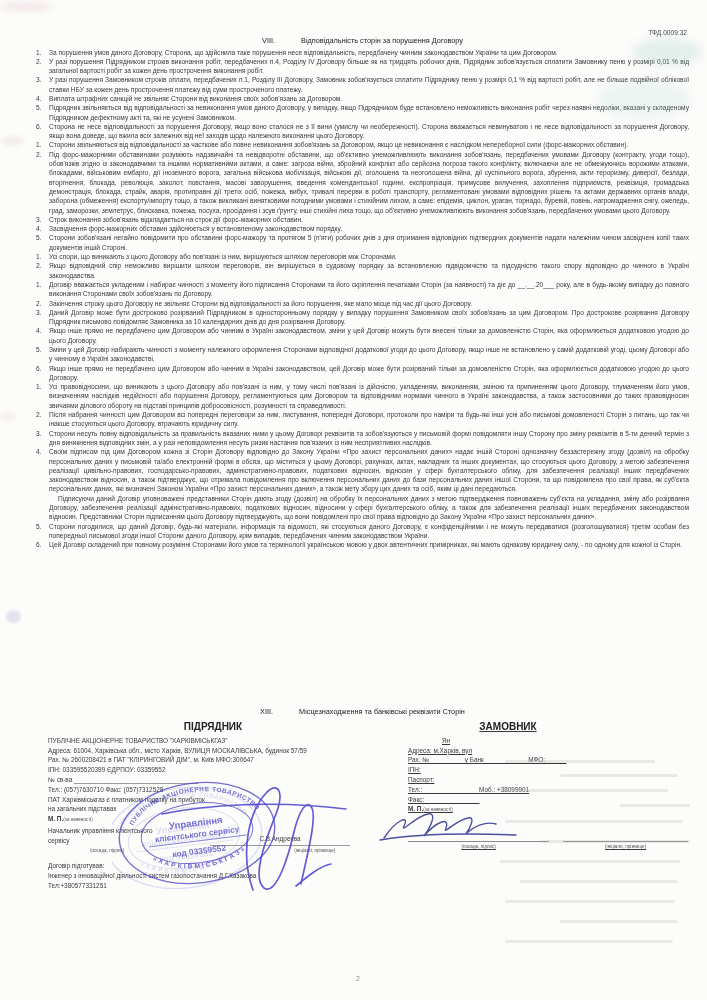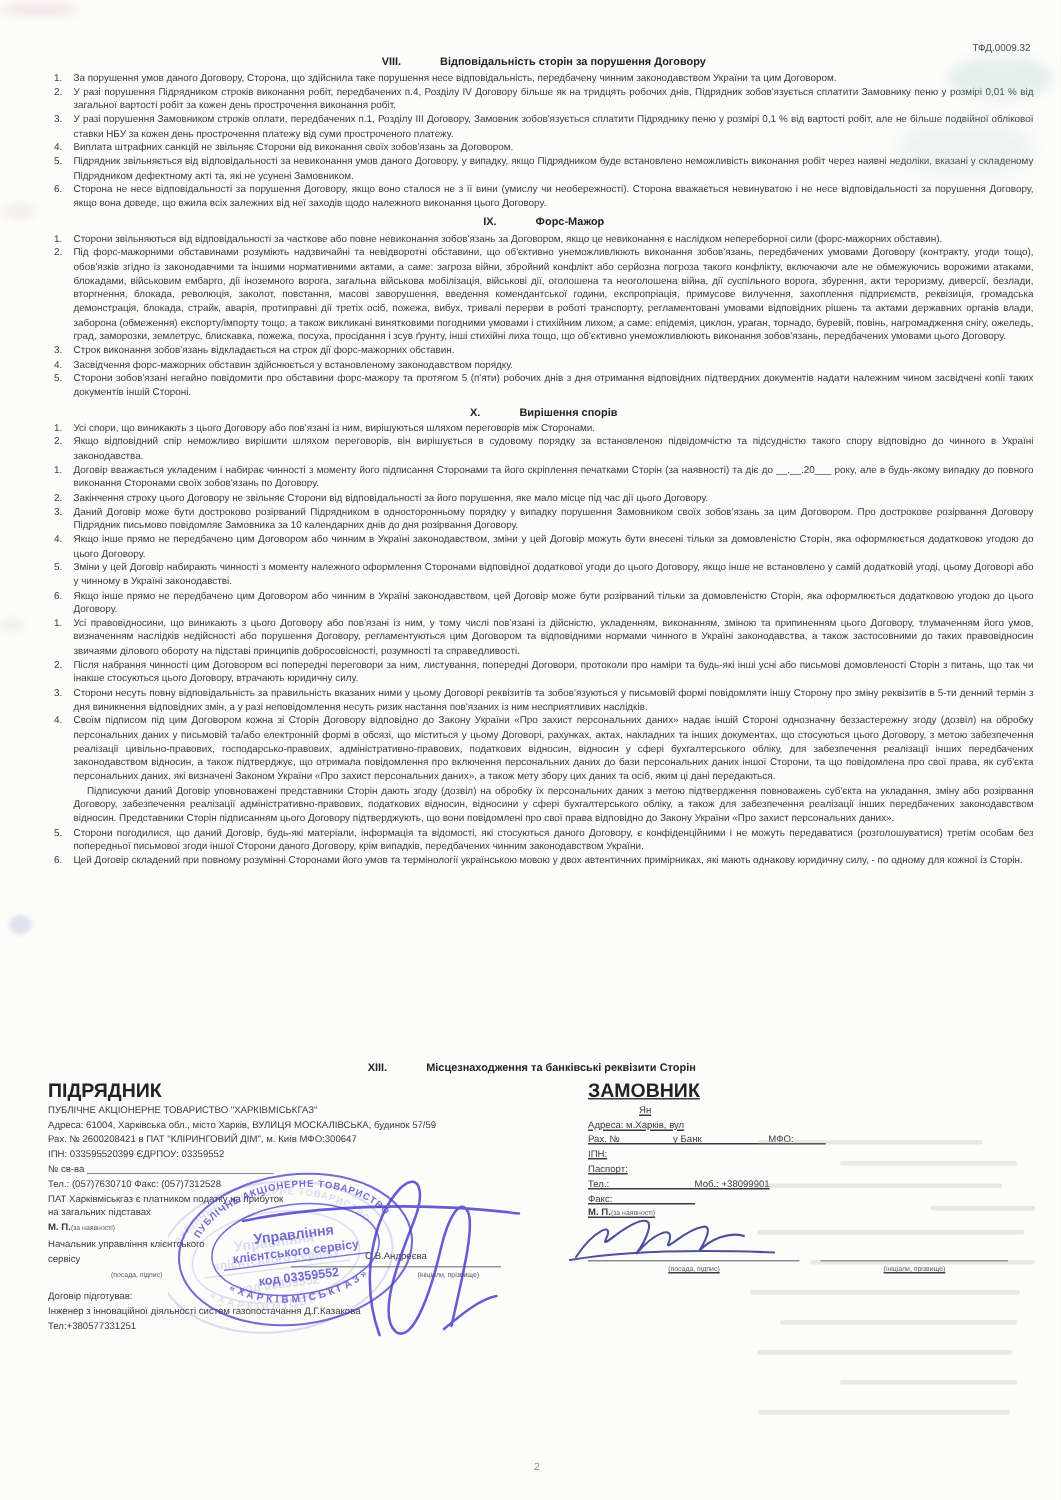--- a/index.html
+++ b/index.html
@@ -1,32 +1,32 @@
 <!DOCTYPE html>
 <html lang="uk"><head>
 <meta charset="utf-8">
 <style>
   html,body{margin:0;padding:0;}
   body{width:707px;height:1000px;background:#efefed;}
   .page{position:relative;width:707px;height:1000px;background:#fcfcfa;overflow:hidden;
         font-family:"Liberation Sans",sans-serif;color:#3a3a3e;}
   .doc-code{position:absolute;top:29px;right:20px;font-size:6.6px;color:#47474c;}
   .sections{position:absolute;left:36px;right:18px;top:33px;}
-  .sec-head{text-align:center;font-weight:bold;font-size:7.3px;color:#232327;margin:3px 0 2.5px;}
+  .sec-head{text-align:center;font-weight:normal;font-size:7.3px;color:#232327;margin:3px 0 2.5px;}
   .sec-head .num{margin-right:26px;}
   .clause{display:flex;font-size:6.6px;line-height:9.3px;text-align:justify;}
   .clause .n{flex:0 0 13px;}
   .clause .t{flex:1;}
   .clause.cont .t{text-indent:9px;}
   
-  .xiii{position:absolute;left:20px;right:18px;top:704px;font-size:6.4px;}
+  .xiii{position:absolute;left:36px;right:18px;top:704px;font-size:6.4px;}
   .cols{display:flex;margin-top:6px;}
   .colL{width:330px;margin-left:12px;}
   .colR{width:280px;margin-left:30px;text-decoration:underline;}
-  .col-header{text-align:left;font-weight:bold;font-size:13px;color:#232327;margin-bottom:4px;}
+  .col-header{text-align:center;font-weight:bold;font-size:10px;color:#232327;margin-bottom:4px;}
   .colR .col-header{width:200px;}
   .colL > div,.colR > div{line-height:9.8px;}
   .tiny{font-size:4.6px;color:#55555a;}
   .bold{font-weight:bold;}
   .name-cust{margin-left:34px;}
   .sig-row{display:flex;margin-top:1px;}
   .sgTitle{width:122px;}
   .sgName{margin-left:40px;width:140px;text-align:center;align-self:flex-end;
           border-bottom:0.6px solid #9a9a9e;padding-bottom:1px;}
   .lbl-row{display:flex;}
@@ -75,21 +75,20 @@
         <div class="clause">
           <span class="n">5.</span>
           <span class="t">Підрядник звільняється від відповідальності за невиконання умов даного Договору, у випадку, якщо Підрядником буде встановлено неможливість виконання робіт через наявні недоліки, вказані у складеному Підрядником дефектному акті та, які не усунені Замовником.</span>
         </div>
         <div class="clause">
           <span class="n">6.</span>
           <span class="t">Сторона не несе відповідальності за порушення Договору, якщо воно сталося не з її вини (умислу чи необережності). Сторона вважається невинуватою і не несе відповідальності за порушення Договору, якщо вона доведе, що вжила всіх залежних від неї заходів щодо належного виконання цього Договору.</span>
         </div>
       </div>
       <div>
-        <div class="sec-head"><span class="num">IX.</span><span>Форс-Мажор</span></div>
         <div class="clause">
           <span class="n">1.</span>
           <span class="t">Сторони звільняються від відповідальності за часткове або повне невиконання зобов'язань за Договором, якщо це невиконання є наслідком непереборної сили (форс-мажорних обставин).</span>
         </div>
         <div class="clause">
           <span class="n">2.</span>
           <span class="t">Під форс-мажорними обставинами розуміють надзвичайні та невідворотні обставини, що об'єктивно унеможливлюють виконання зобов'язань, передбачених умовами Договору (контракту, угоди тощо), обов'язків згідно із законодавчими та іншими нормативними актами, а саме: загроза війни, збройний конфлікт або серйозна погроза такого конфлікту, включаючи але не обмежуючись ворожими атаками, блокадами, військовим ембарго, дії іноземного ворога, загальна військова мобілізація, військові дії, оголошена та неоголошена війна, дії суспільного ворога, збурення, акти тероризму, диверсії, безлади, вторгнення, блокада, революція, заколот, повстання, масові заворушення, введення комендантської години, експропріація, примусове вилучення, захоплення підприємств, реквізиція, громадська демонстрація, блокада, страйк, аварія, протиправні дії третіх осіб, пожежа, вибух, тривалі перерви в роботі транспорту, регламентовані умовами відповідних рішень та актами державних органів влади, заборона (обмеження) експорту/імпорту тощо, а також викликані винятковими погодними умовами і стихійним лихом, а саме: епідемія, циклон, ураган, торнадо, буревій, повінь, нагромадження снігу, ожеледь, град, заморозки, землетрус, блискавка, пожежа, посуха, просідання і зсув ґрунту, інші стихійні лиха тощо, що об'єктивно унеможливлюють виконання зобов'язань, передбачених умовами цього Договору.</span>
         </div>
         <div class="clause">
           <span class="n">3.</span>
@@ -98,21 +97,20 @@
         <div class="clause">
           <span class="n">4.</span>
           <span class="t">Засвідчення форс-мажорних обставин здійснюється у встановленому законодавством порядку.</span>
         </div>
         <div class="clause">
           <span class="n">5.</span>
           <span class="t">Сторони зобов'язані негайно повідомити про обставини форс-мажору та протягом 5 (п'яти) робочих днів з дня отримання відповідних підтвердних документів надати належним чином засвідчені копії таких документів іншій Стороні.</span>
         </div>
       </div>
       <div>
-        <div class="sec-head"><span class="num">X.</span><span>Вирішення спорів</span></div>
         <div class="clause">
           <span class="n">1.</span>
           <span class="t">Усі спори, що виникають з цього Договору або пов'язані із ним, вирішуються шляхом переговорів між Сторонами.</span>
         </div>
         <div class="clause">
           <span class="n">2.</span>
           <span class="t">Якщо відповідний спір неможливо вирішити шляхом переговорів, він вирішується в судовому порядку за встановленою підвідомчістю та підсудністю такого спору відповідно до чинного в Україні законодавства.</span>
         </div>
       </div>
       <div>

